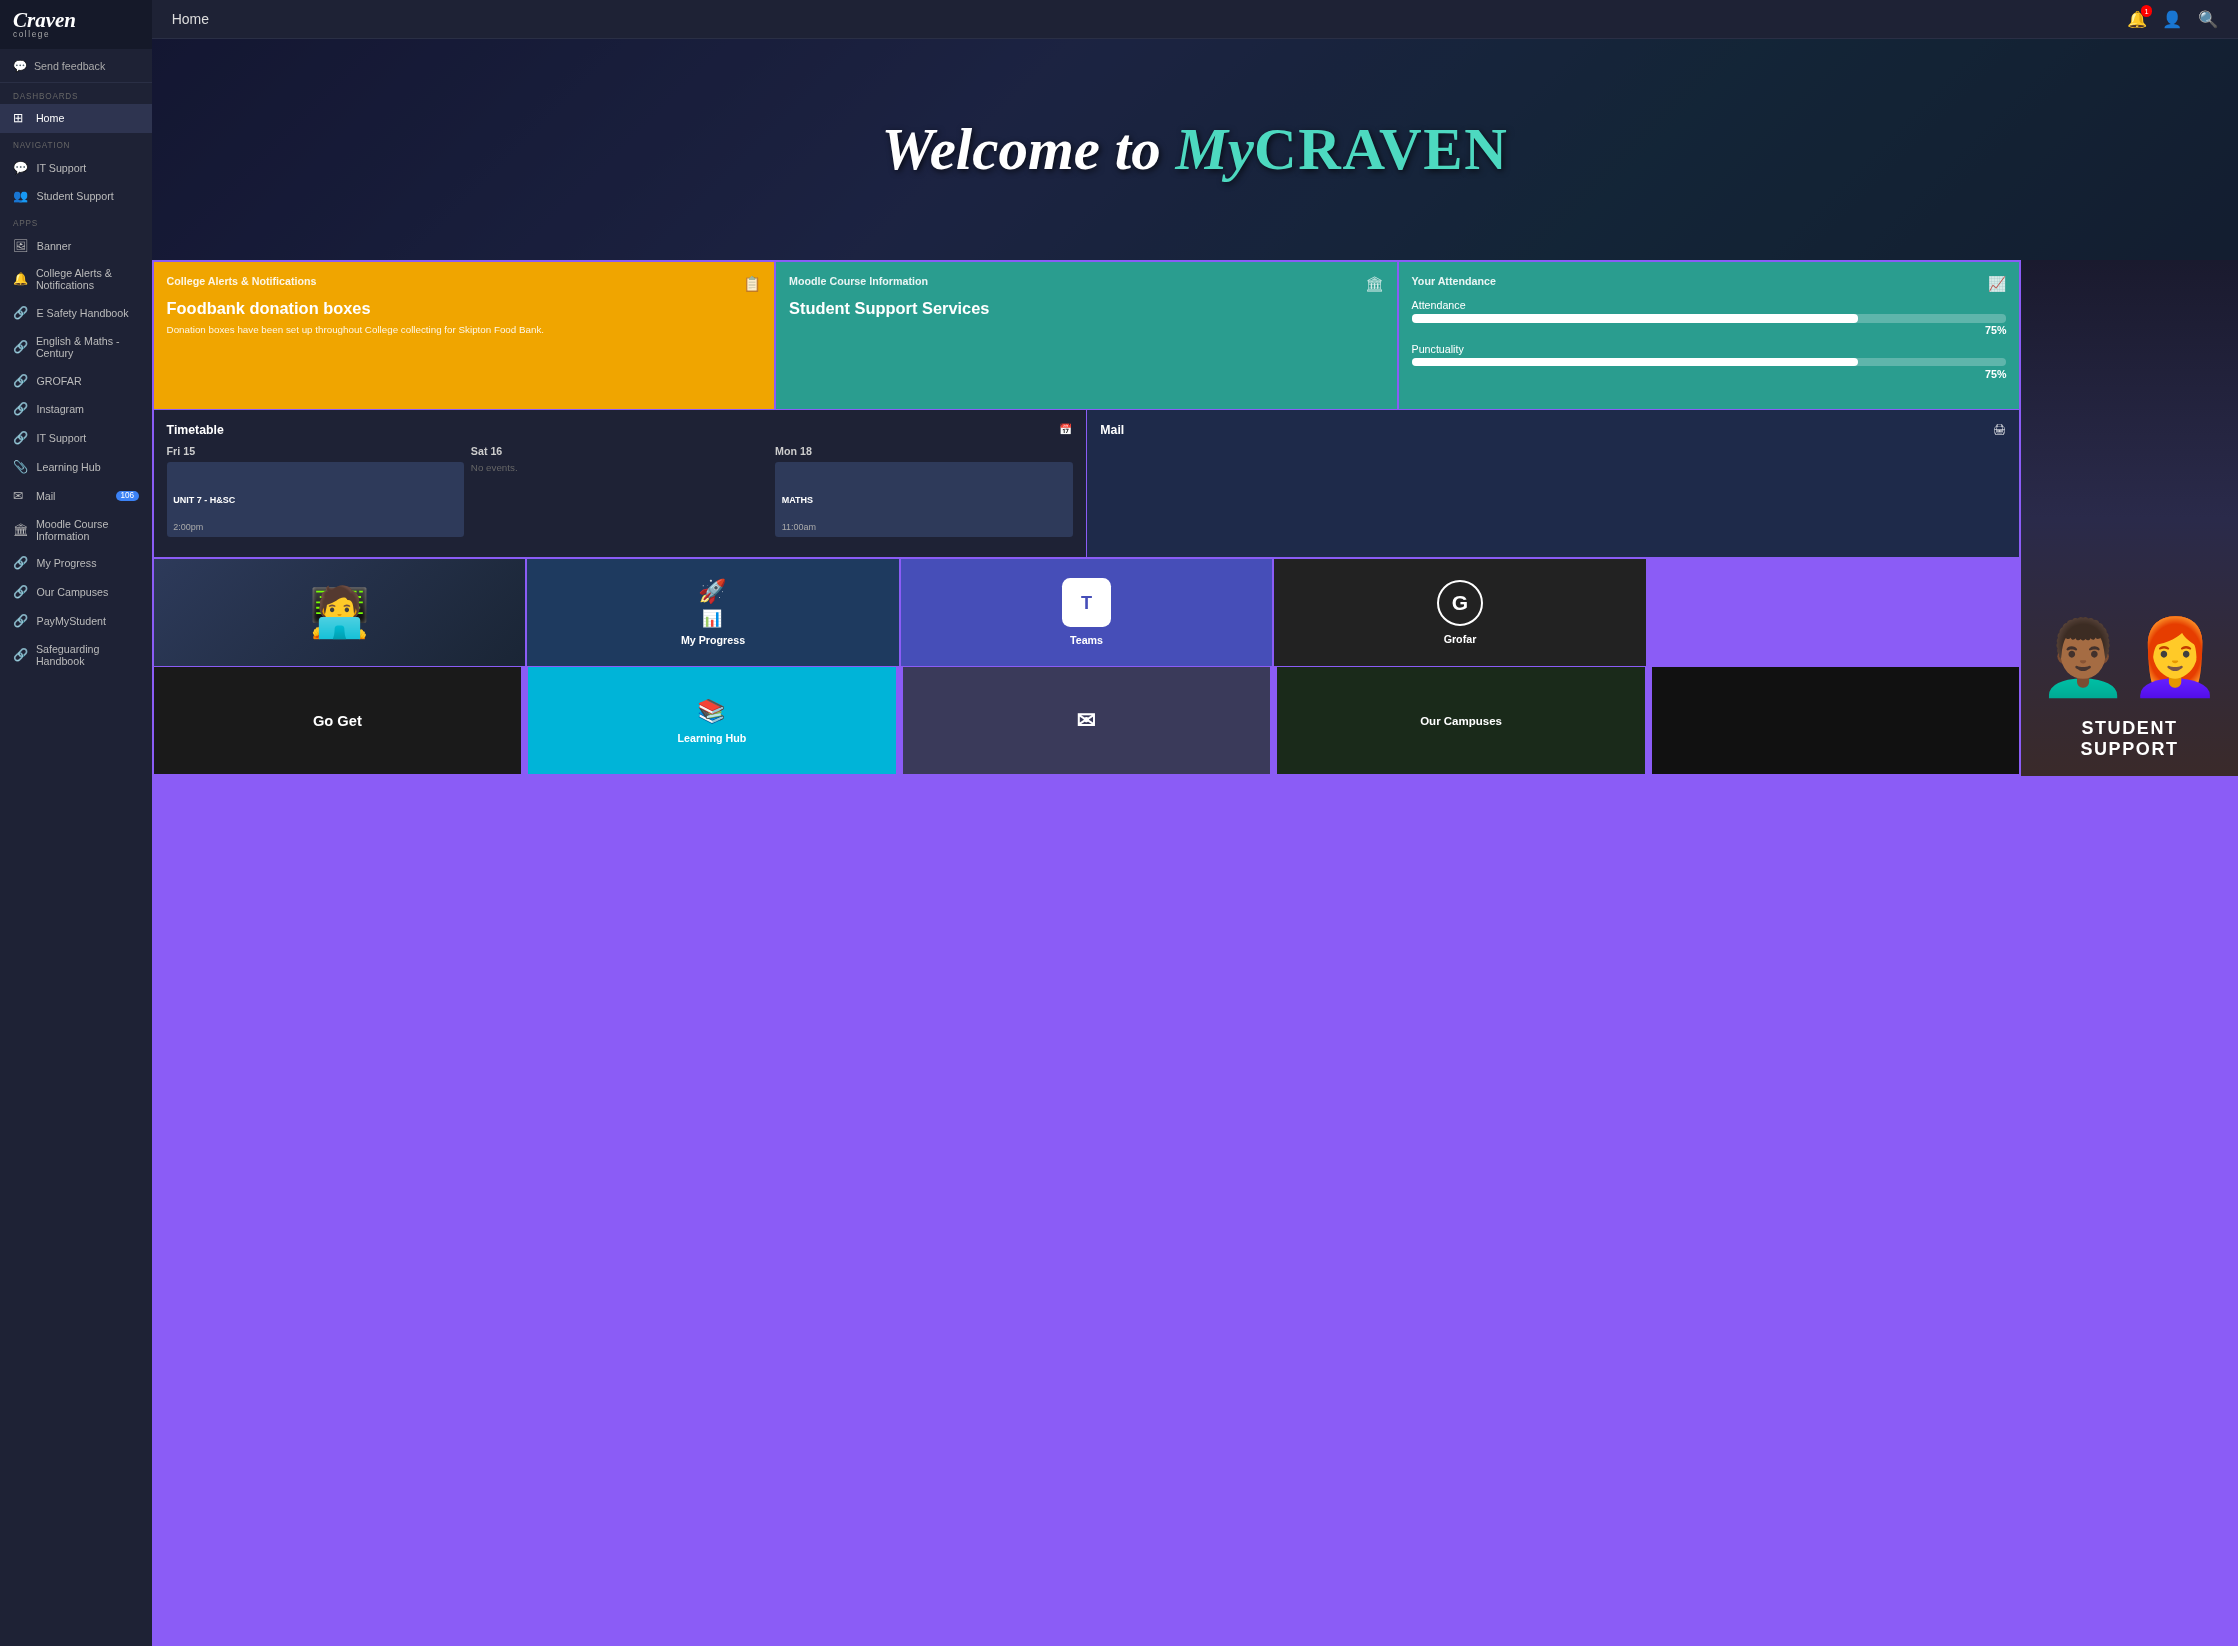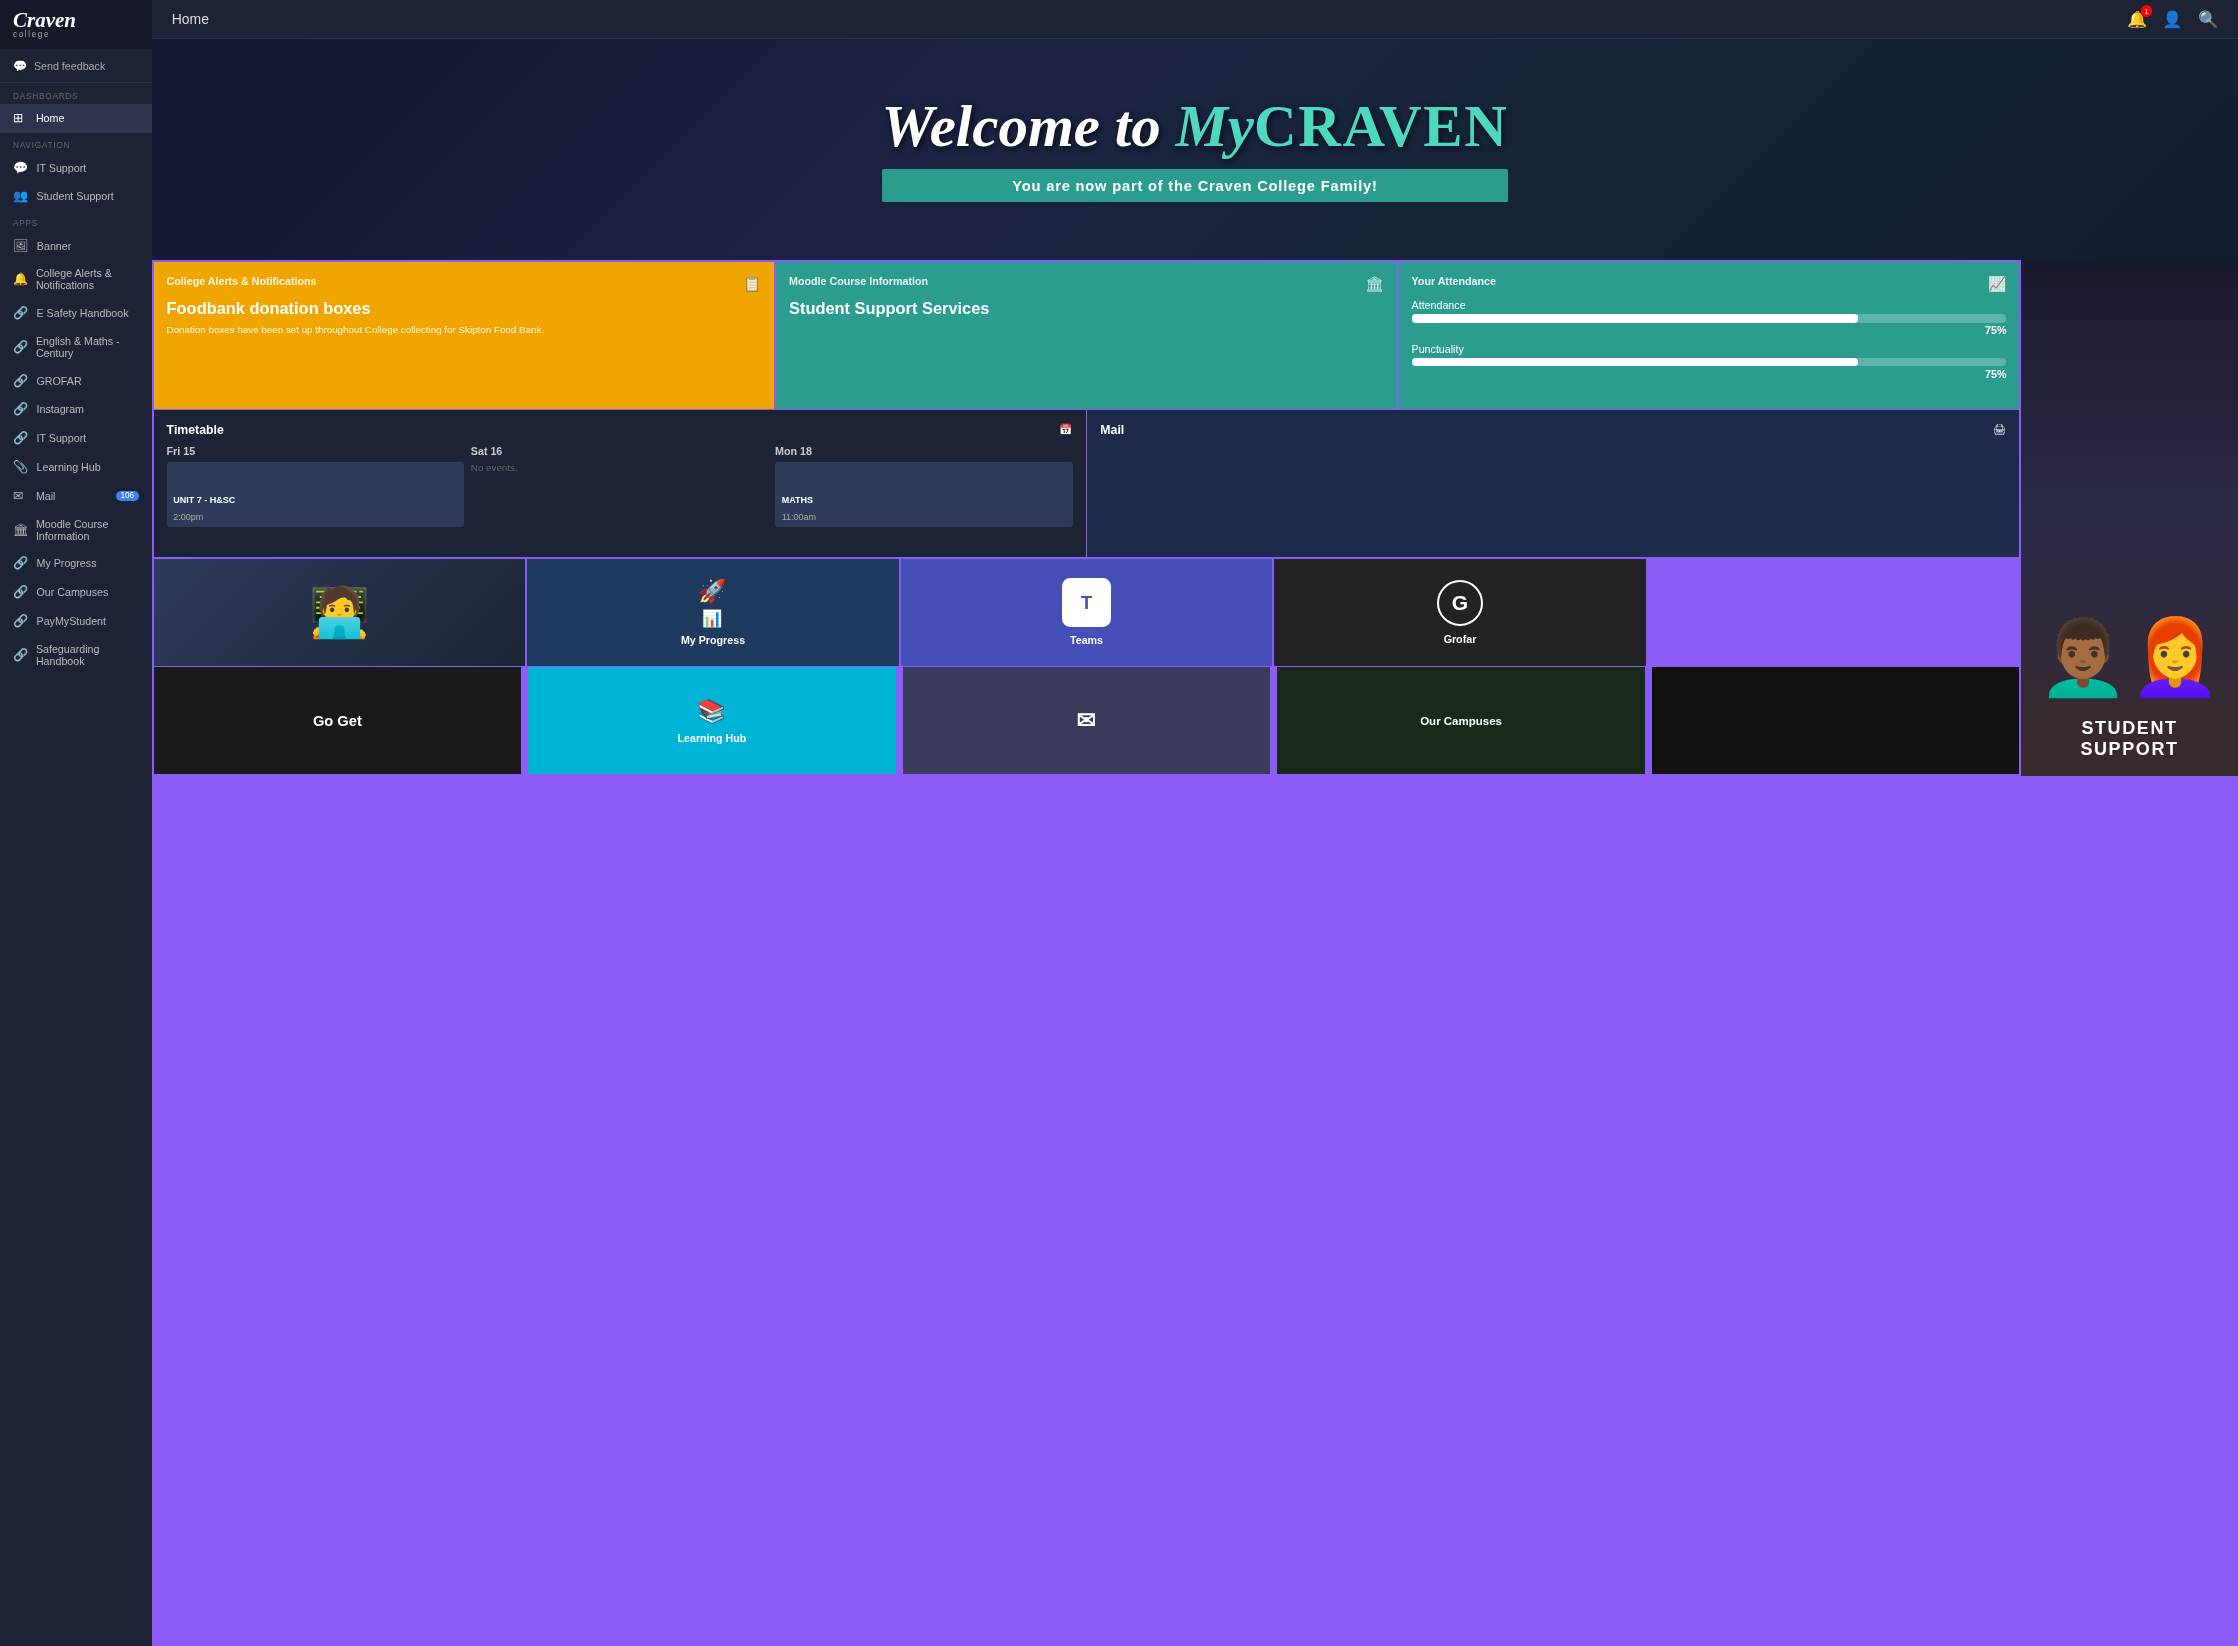--- a/index.html
+++ b/index.html
@@ -195,21 +195,21 @@
     .attendance-bar-fill { background: white; height: 8.2px; border-radius: 4.1px; }
     .attendance-pct { text-align: right; font-size: 10.7px; color: white; font-weight: bold; }
 
     
     .timetable-tile { background: #1e2235; color: white; min-height: 147px; padding: 13px; }
     .timetable-tile .tile-header { margin-bottom: 8.2px; }
     .timetable-days { display: grid; grid-template-columns: 1fr 1fr 1fr; gap: 6.6px; margin-top: 8.2px; }
     .timetable-day-label { font-size: 10.7px; font-weight: bold; color: #ccc; margin-bottom: 4.9px; }
     .timetable-event { background: #2e3a5a; padding: 4.9px 6.6px; border-radius: 3.3px; font-size: 9px; }
     .timetable-event-name { font-weight: bold; color: white; margin-top: 28px; }
-    .timetable-event-time { color: #aaa; margin-top: 7px; }
+    .timetable-event-time { color: #aaa; margin-top: 17px; }
     .no-events { color: #666; font-size: 9.8px; }
 
     
     .mail-tile { background: #1e2a4a; color: white; min-height: 147px; padding: 13px; }
     .mail-subject { font-size: 11.5px; font-weight: bold; margin-bottom: 4.9px; }
     .mail-preview { font-size: 9.8px; color: #aaa; }
     .app-tile {
       display: flex;
       flex-direction: column;
       align-items: center;
@@ -404,21 +404,20 @@
 
   <div id="content">
 
     <div id="hero-banner">
       <div class="hero-overlay"></div>
       <div style="z-index:1;text-align:center;">
         <div class="hero-text-main">
           <span>Welcome to </span>
           <span class="hero-text-my">My</span><span class="hero-text-craven">CRAVEN</span>
         </div>
-        <div class="hero-subtitle">You are now part of the Craven College Family!</div>
       </div>
     </div>
 
     <div class="content-wrapper">
       <div class="left-content">
 
         <div style="display:grid;grid-template-columns:1fr 1fr 1fr;gap:1.6px;margin:1.6px 1.6px 0;">
 
           <div class="tile tile-orange" style="background:#f0a500;">
             <div class="tile-header">

